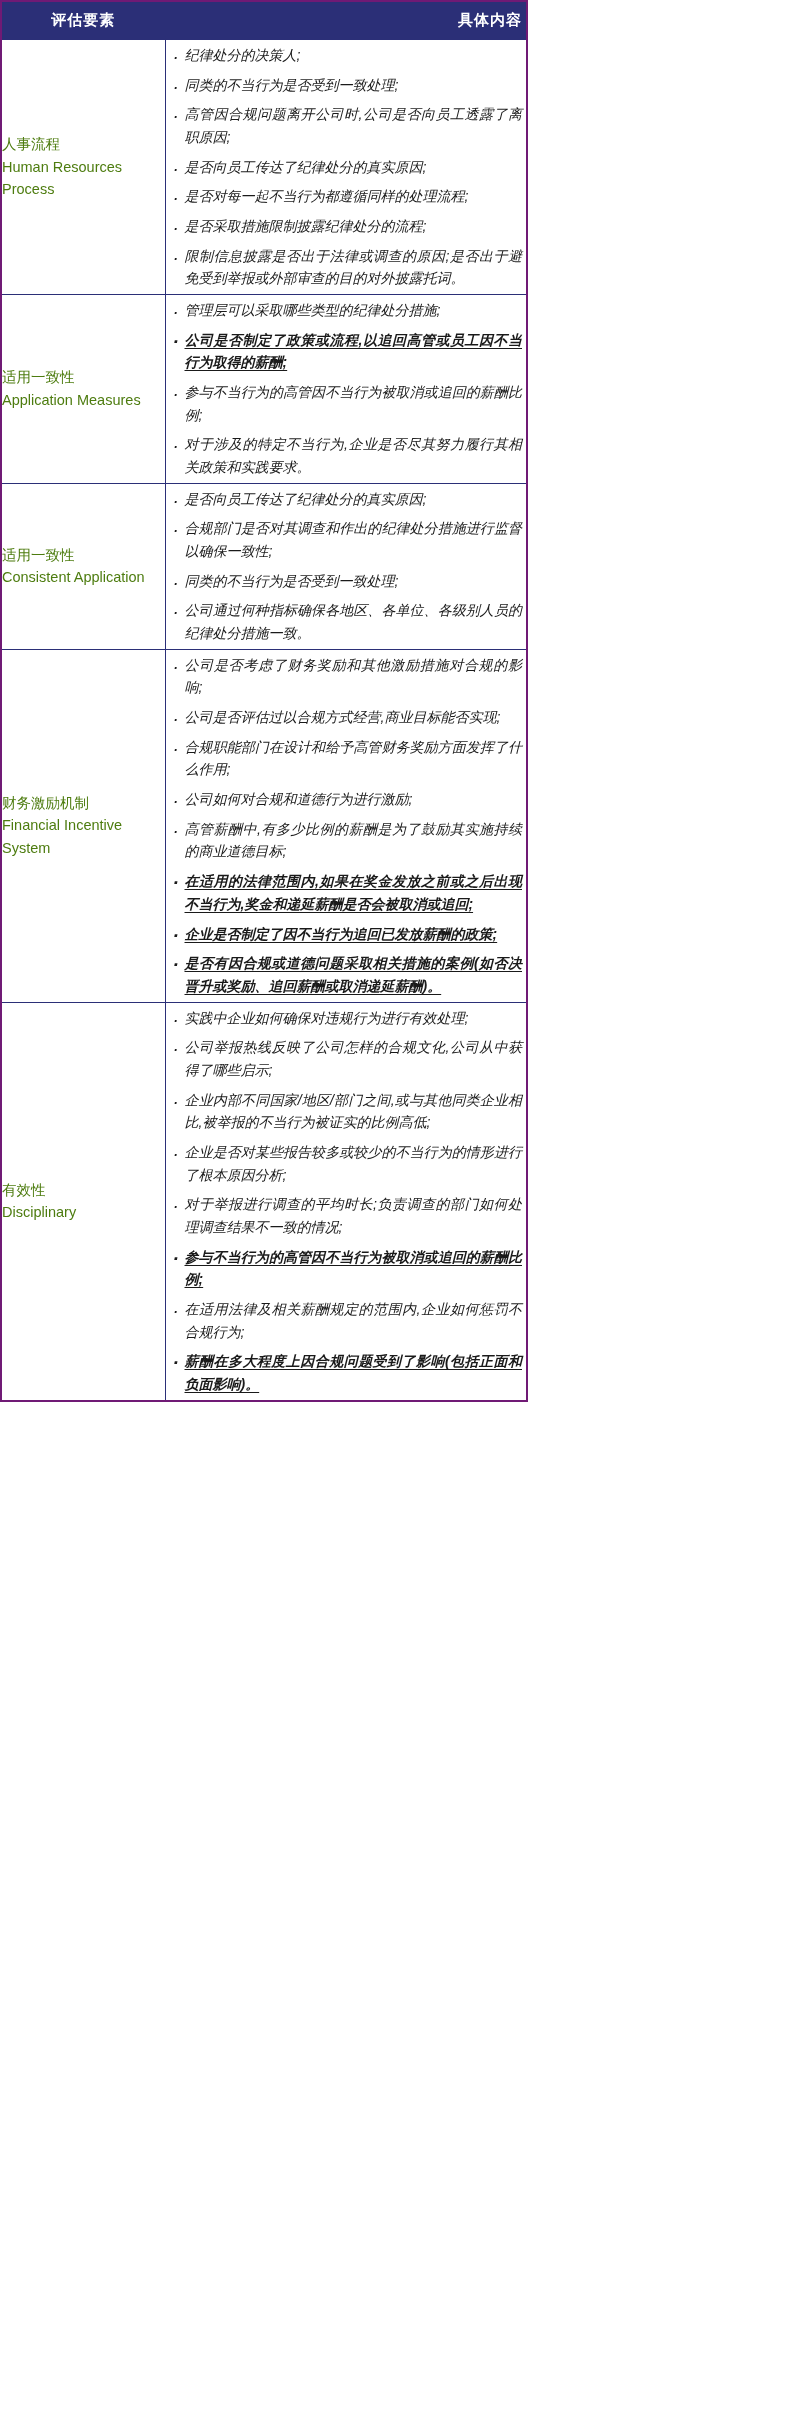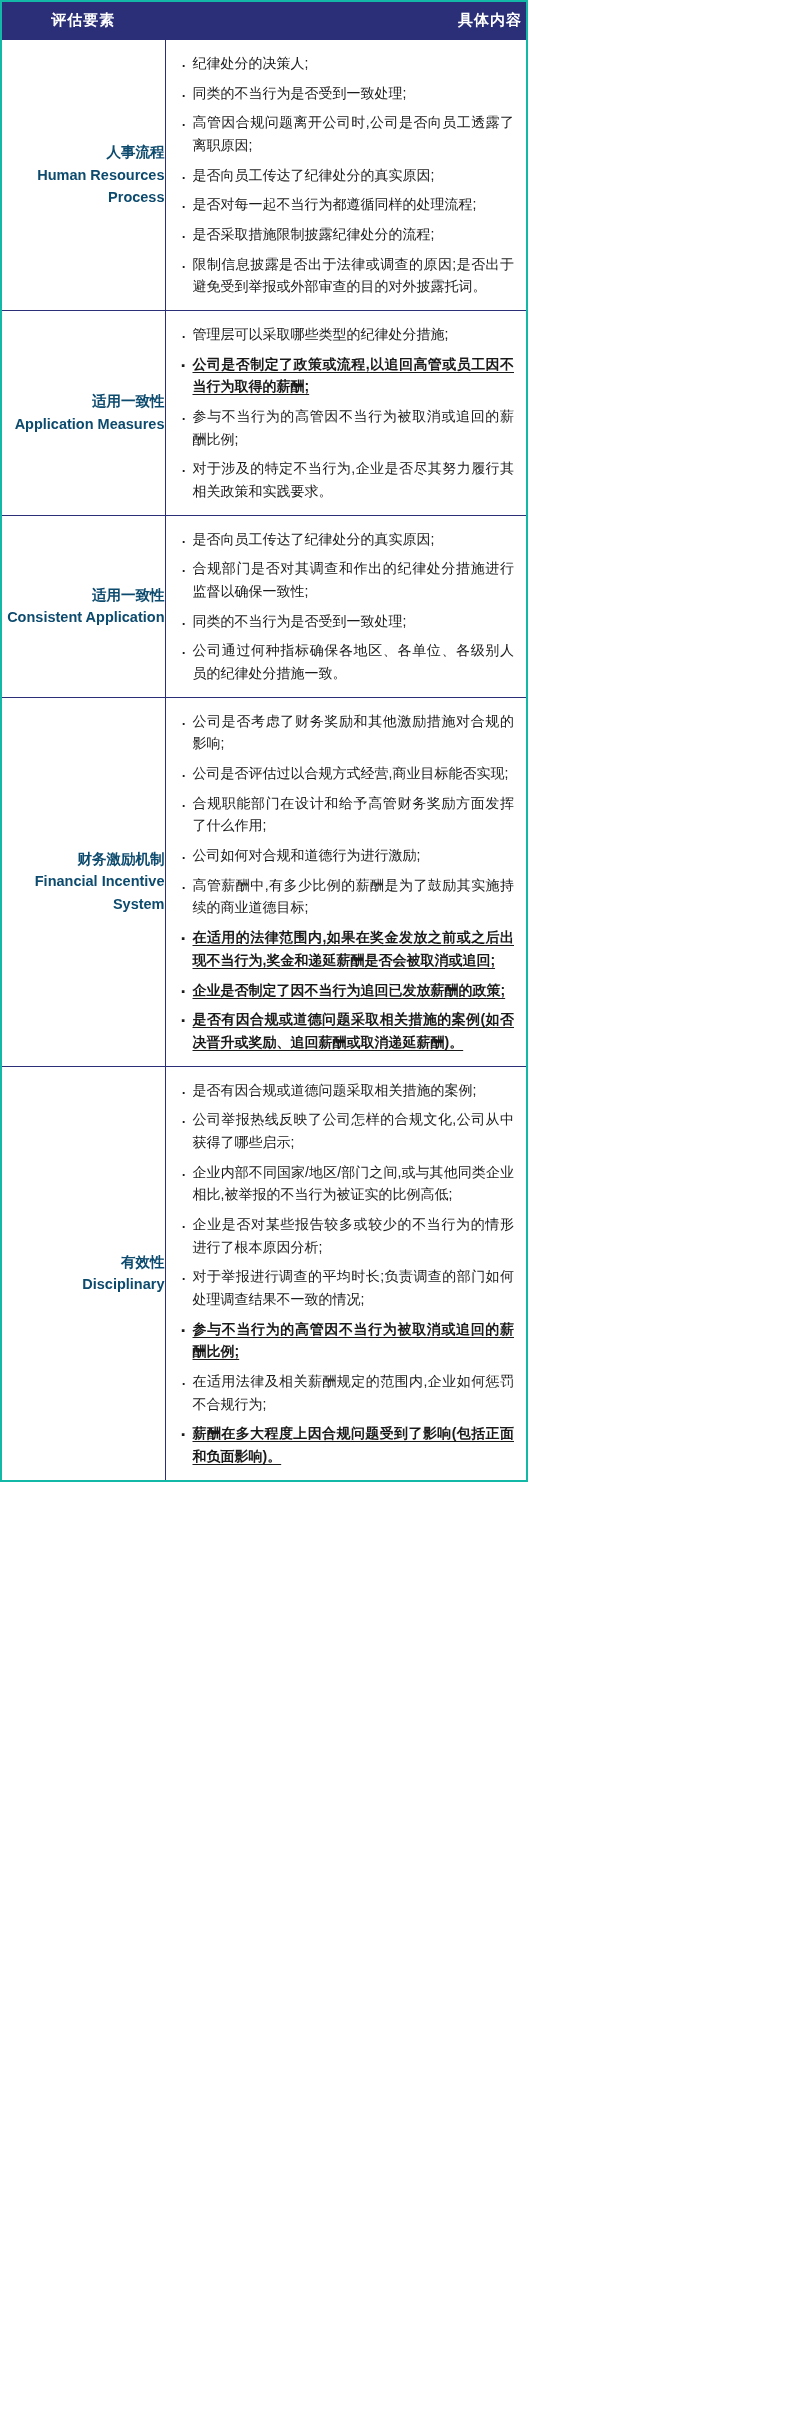--- a/index.html
+++ b/index.html
@@ -13,58 +13,59 @@
     width: 800px;
     min-height: 2430px;
     background: #ffffff;
     position: relative;
   }
   table.eval-table {
     width: 528px;
     margin: 0;
     border-collapse: collapse;
     table-layout: fixed;
-    border: 2px solid #14b8a6;
+    border: 2px solid #701a75;
   }
   table.eval-table th {
     background: #2b2f77;
     color: #ffffff;
     font-size: 15px;
     font-weight: bold;
     padding: 9px 4px;
     text-align: center;
     border-right: 1px solid #2b2f77;
     letter-spacing: 1px;
   }
   table.eval-table th:last-child { border-right: none; text-align: right; }
   table.eval-table td {
     border: 1px solid #2b2f77;
     vertical-align: middle;
     padding: 0;
   }
   td.factor-cell {
     width: 164px;
-    text-align: right;
+    text-align: left;
     font-size: 14.5px;
-    font-weight: bold;
-    color: #0c4a6e;
+    font-weight: normal;
+    color: #4d7c0f;
     line-height: 1.55;
     padding: 8px 6px;
   }
   td.factor-cell .cn { display: block; }
   td.factor-cell .en { display: block; }
   td.content-cell {
     width: 362px;
     padding: 8px 10px 10px 6px;
     vertical-align: top;
   }
   ul.items {
     list-style: none;
-    margin: 12px;
+    margin: 4px;
     padding: 0;
+    font-style: italic;
   }
   ul.items > li {
     position: relative;
     padding-left: 15px;
     margin: 0 0 7px 0;
     font-size: 14px;
     line-height: 1.62;
     color: #1a1a1a;
     text-align: justify;
   }
@@ -161,21 +162,21 @@
           </ul>
         </td>
       </tr>
       <tr>
         <td class="factor-cell">
           <span class="cn">有效性</span>
           <span class="en">Disciplinary</span>
         </td>
         <td class="content-cell">
           <ul class="items">
-            <li>是否有因合规或道德问题采取相关措施的案例;</li>
+            <li>实践中企业如何确保对违规行为进行有效处理;</li>
             <li>公司举报热线反映了公司怎样的合规文化,公司从中获得了哪些启示;</li>
             <li>企业内部不同国家/地区/部门之间,或与其他同类企业相比,被举报的不当行为被证实的比例高低;</li>
             <li>企业是否对某些报告较多或较少的不当行为的情形进行了根本原因分析;</li>
             <li>对于举报进行调查的平均时长;负责调查的部门如何处理调查结果不一致的情况;</li>
             <li class="emph">参与不当行为的高管因不当行为被取消或追回的薪酬比例;</li>
             <li>在适用法律及相关薪酬规定的范围内,企业如何惩罚不合规行为;</li>
             <li class="emph">薪酬在多大程度上因合规问题受到了影响(包括正面和负面影响)。</li>
           </ul>
         </td>
       </tr>

